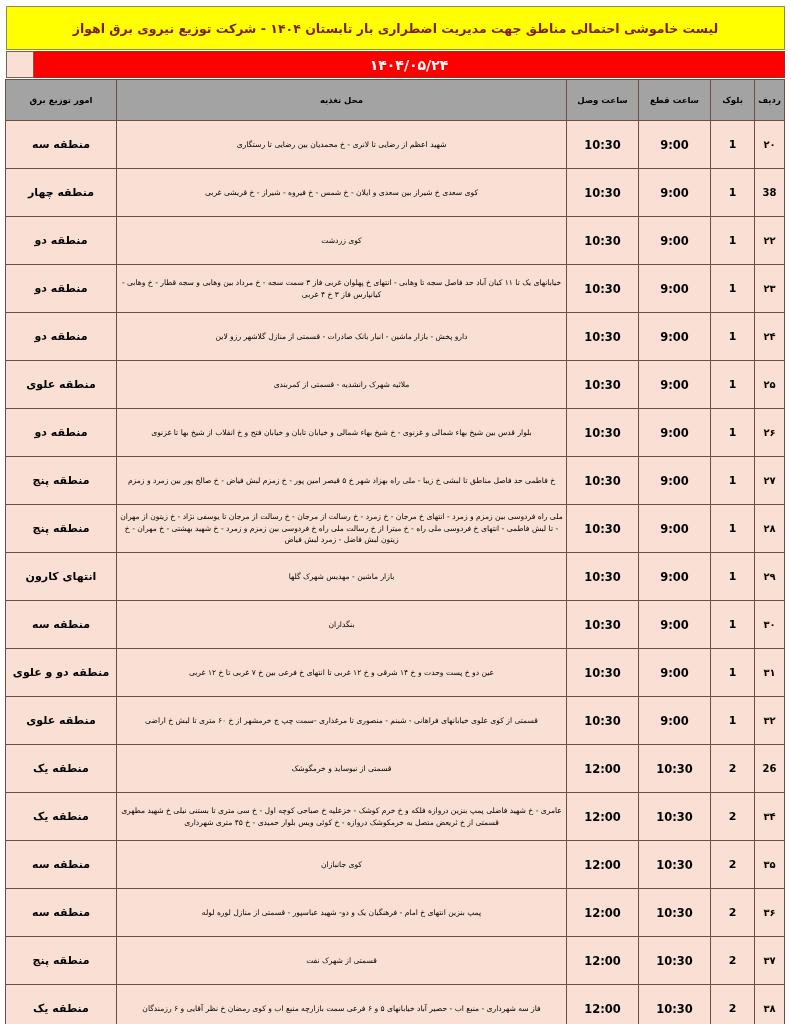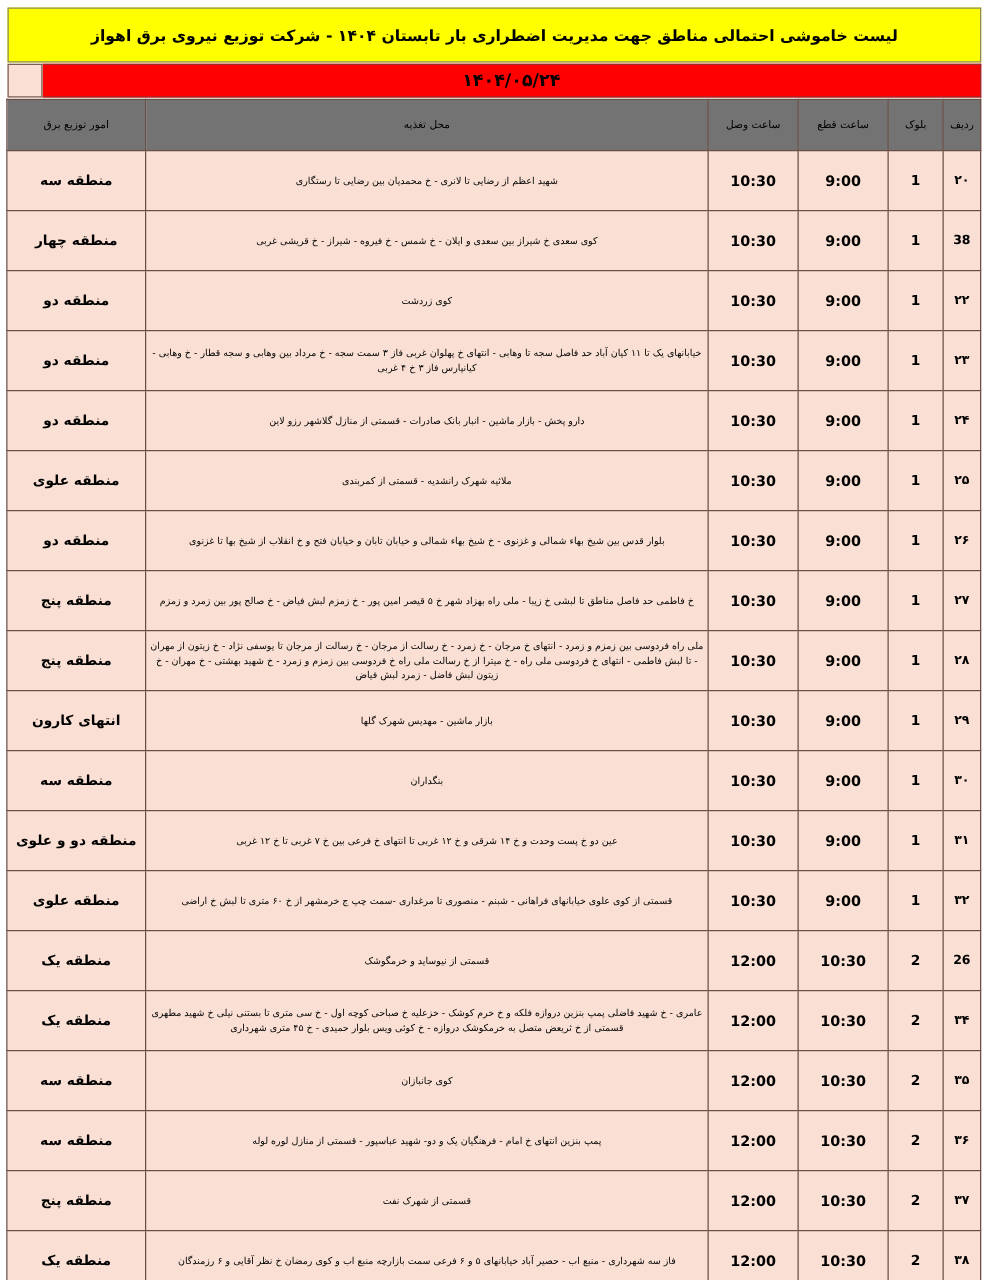--- a/index.html
+++ b/index.html
@@ -27,21 +27,21 @@
     border: 1px solid #8a8a5c;
     height: 44px;
     display: flex;
     align-items: center;
     justify-content: center;
     box-sizing: border-box;
   }
   .title-bar .title-text {
     font-size: 12.5px;
     font-weight: bold;
-    color: #000000;
+    color: #7f1d1d;
     letter-spacing: 0;
     white-space: nowrap;
   }
 
   
   .date-row {
     display: flex;
     flex-direction: row;
     height: 27px;
     margin-top: 1px;
@@ -52,21 +52,21 @@
     border: 1px solid #9b2d2d;
     border-left: none;
     display: flex;
     align-items: center;
     justify-content: center;
     box-sizing: border-box;
   }
   .date-bar .date-text {
     font-size: 14px;
     font-weight: bold;
-    color: #000000;
+    color: #ffffff;
     font-family: "DejaVu Sans", "Liberation Sans", sans-serif;
   }
   .date-corner {
     width: 28px;
     background: #fae0d4;
     border: 1px solid #7a5c50;
     box-sizing: border-box;
   }
 
   
@@ -80,23 +80,23 @@
   table.grid td {
     border: 1px solid #6b4f46;
     box-sizing: border-box;
     background: #fae0d4;
     color: #000000;
     text-align: center;
     vertical-align: middle;
     padding: 2px 3px;
   }
   table.grid thead th {
-    background: #737373;
+    background: #a3a3a3;
     font-size: 8.5px;
-    font-weight: normal;
+    font-weight: bold;
     height: 22px;
     padding: 15px 2px;
   }
 
   
   col.c-radif  { width: 30px; }
   col.c-block  { width: 44px; }
   col.c-off    { width: 72px; }
   col.c-on     { width: 72px; }
   col.c-place  { width: 450px; }

